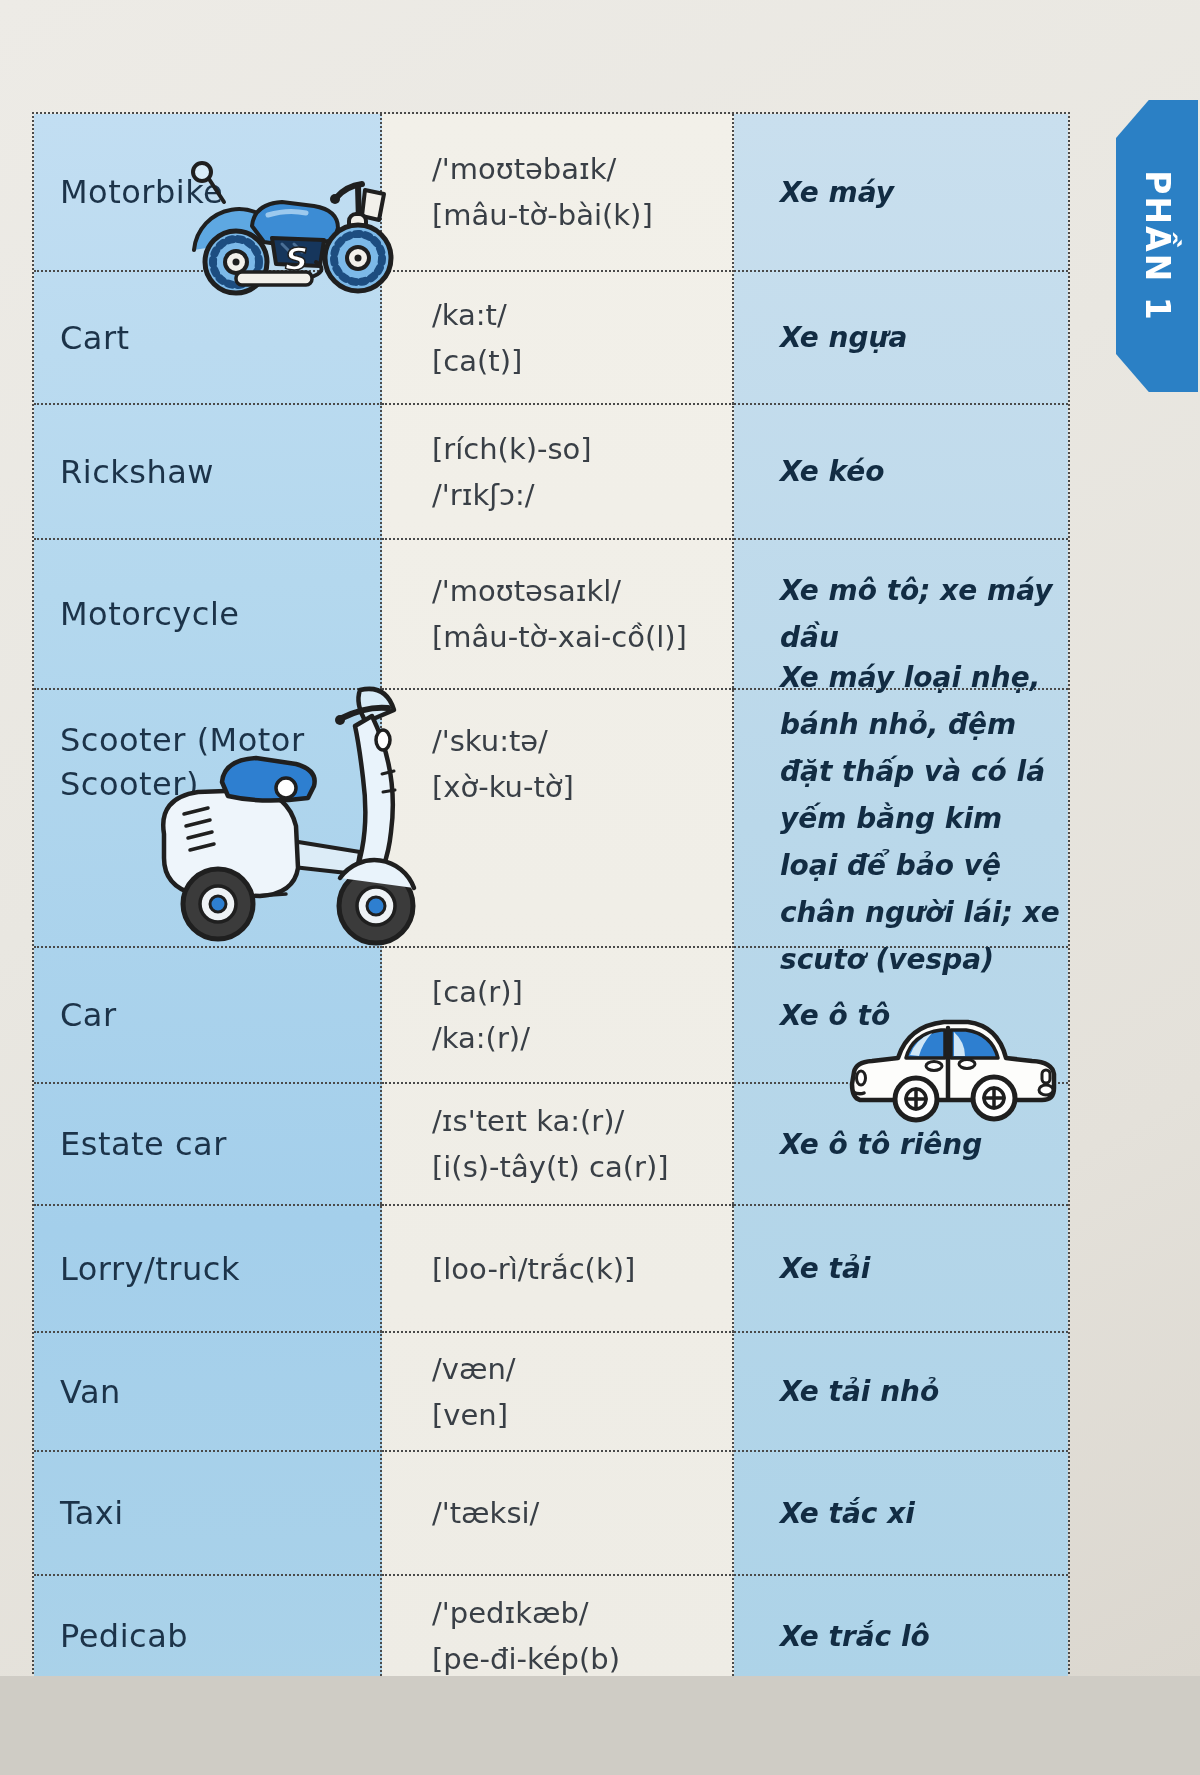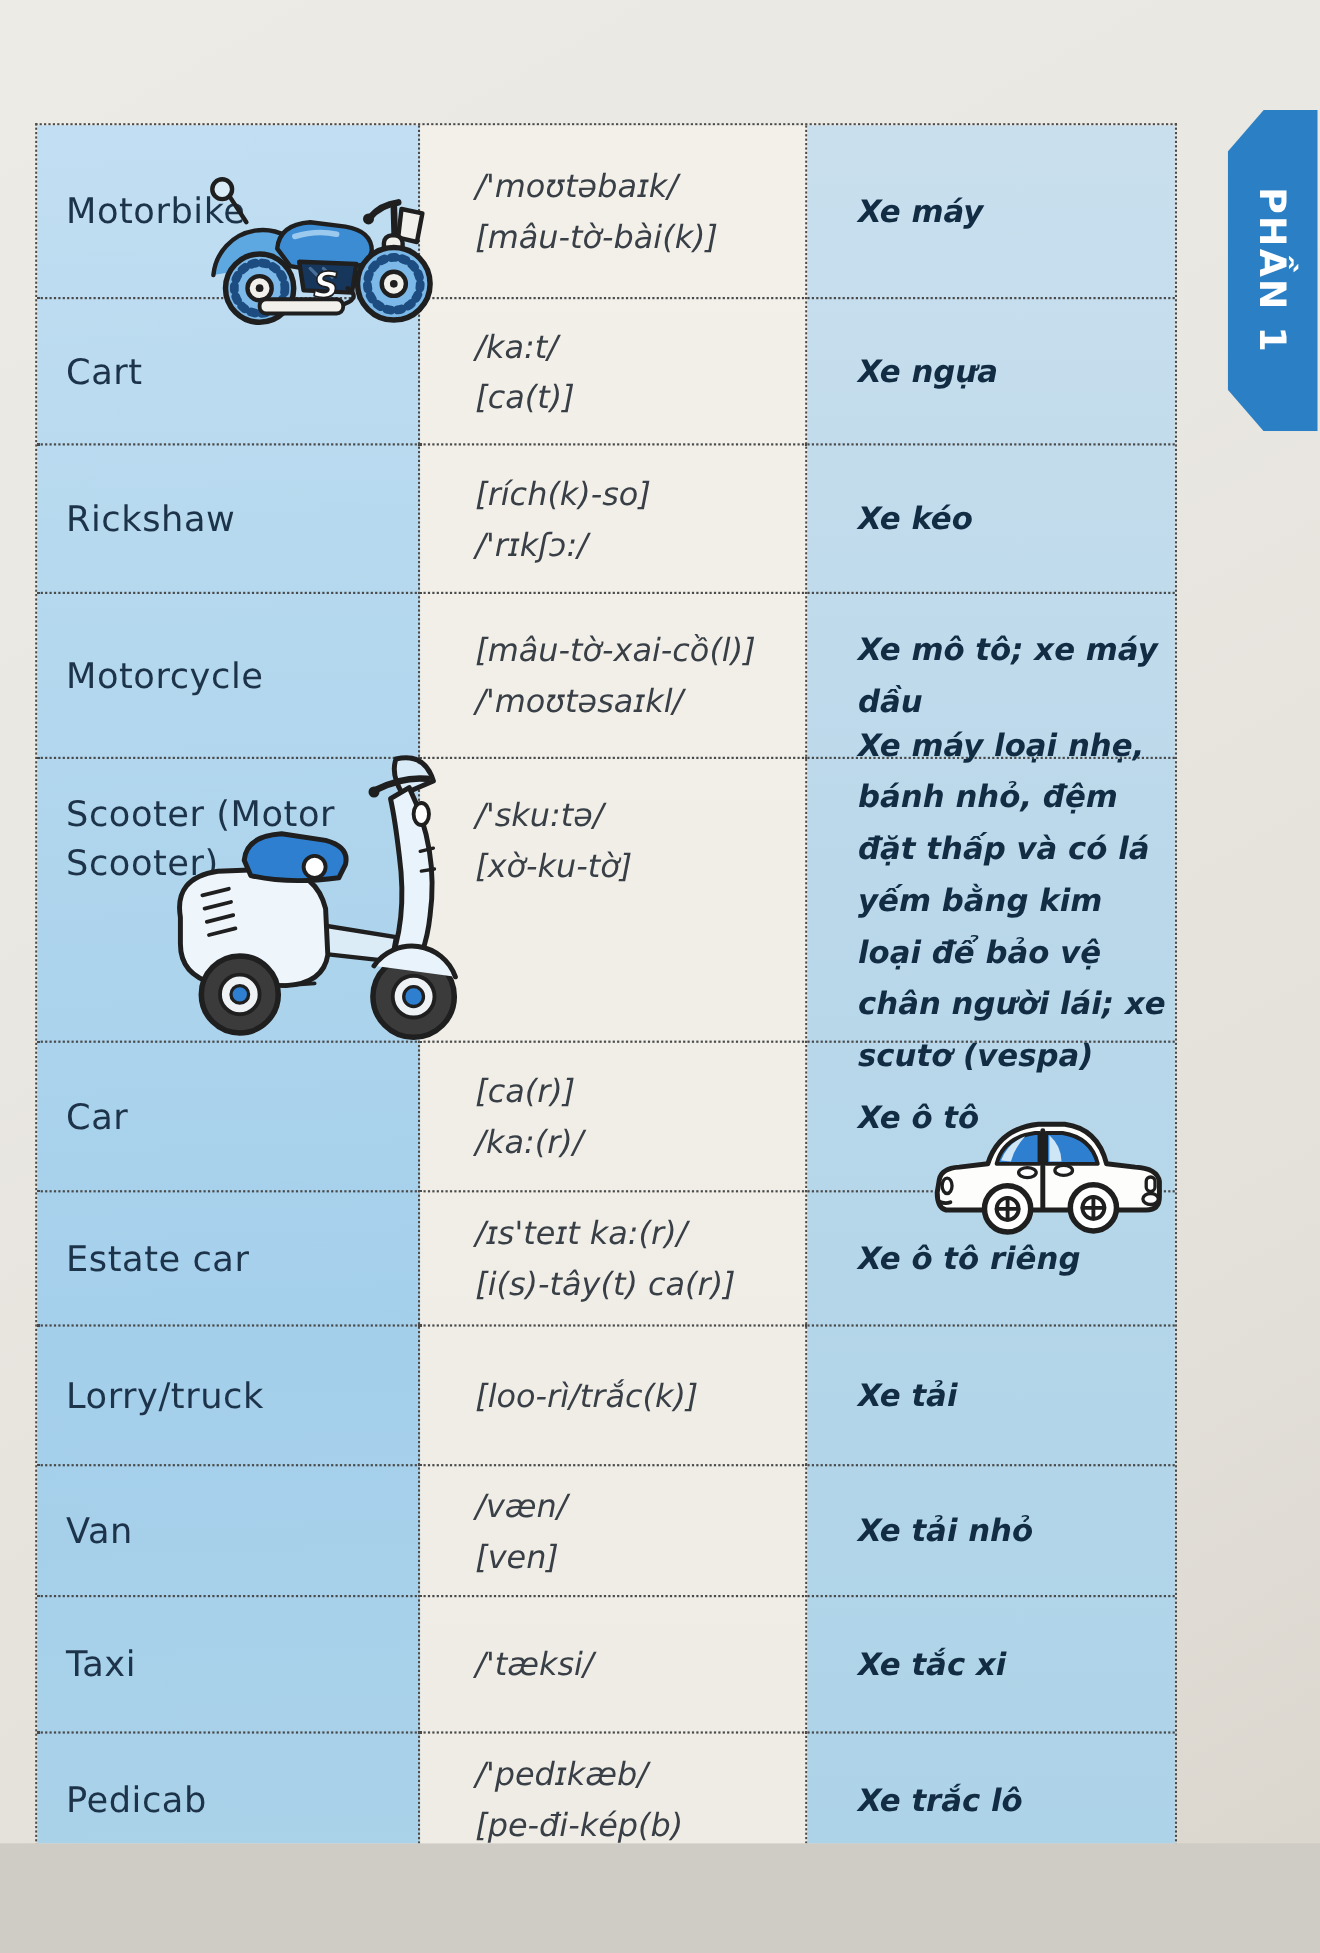--- a/index.html
+++ b/index.html
@@ -15,21 +15,21 @@
   .colbg.c1{left:0;width:348px;border-right:2px dotted #4a4a4a;
     background:linear-gradient(178deg,#c2def2 0%,#b4d8ee 30%,#a4cfeb 70%,#aad2e9 100%)}
   .colbg.c2{left:348px;width:352px;border-right:2px dotted #4a4a4a;
     background:linear-gradient(180deg,#f2f0e9 0%,#eeece5 100%)}
   .colbg.c3{left:700px;width:334px;
     background:linear-gradient(180deg,#c9dfee 0%,#bad8ea 45%,#add3e8 100%)}
   .cell{position:relative;z-index:1;display:flex;flex-direction:column;justify-content:center;
     box-sizing:border-box;border-bottom:2px dotted #4a4a4a;background:transparent}
   .row-last .cell{border-bottom:none}
   .cell.word{padding:0 18px 0 26px;font-size:32px;color:#1c3349;letter-spacing:.5px;line-height:44px}
-  .cell.pron{padding:0 10px 0 50px;font-size:29px;color:#393f46;font-style:italic;line-height:46px}
+  .cell.pron{padding:0 10px 0 50px;font-size:29px;color:#393f46;line-height:46px}
   .cell.mean{padding:0 8px 0 46px;font-size:28px;color:#122c43;font-style:italic;font-weight:bold;line-height:47px}
   .cell.top{justify-content:flex-start;padding-top:28px}
   
   .tab{position:absolute;left:1116px;top:100px;width:82px;height:292px;background:#2b80c5;
     clip-path:polygon(40% 0,100% 0,100% 100%,40% 100%,0 87%,0 13%)}
   .tab span{position:absolute;left:50%;top:50%;transform:translate(-50%,-50%) rotate(90deg);
     white-space:nowrap;color:#ffffff;font-weight:bold;font-size:33px;letter-spacing:2px}
   
   .blob{position:absolute;left:924px;top:1762px;width:156px;height:14px;background:#85badd;
     border-radius:10px 10px 0 0}
@@ -69,22 +69,22 @@
           <span>Rickshaw</span>
         </div><div class="cell pron">
           <div>[rích(k)-so]</div>
           <div>/'rɪkʃɔ:/</div>
         </div><div class="cell mean">
           <span>Xe kéo</span>
         </div></div>
       <div class="row" style="display: contents;"><div class="cell word">
           <span>Motorcycle</span>
         </div><div class="cell pron">
+          <div>/'moʊtəsaɪkl/</div>
           <div>[mâu-tờ-xai-cồ(l)]</div>
-          <div>/'moʊtəsaɪkl/</div>
         </div><div class="cell mean">
           <span>Xe mô tô; xe máy dầu</span>
         </div></div>
       <div class="row" style="display: contents;"><div class="cell word top">
           <span>Scooter (Motor Scooter)</span>
         </div><div class="cell pron top">
           <div>/'sku:tə/</div>
           <div>[xờ-ku-tờ]</div>
         </div><div class="cell mean">
           <span>Xe máy loại nhẹ, bánh nhỏ, đệm đặt thấp và có lá yếm bằng kim loại để bảo vệ chân người lái; xe scutơ (vespa)</span>

